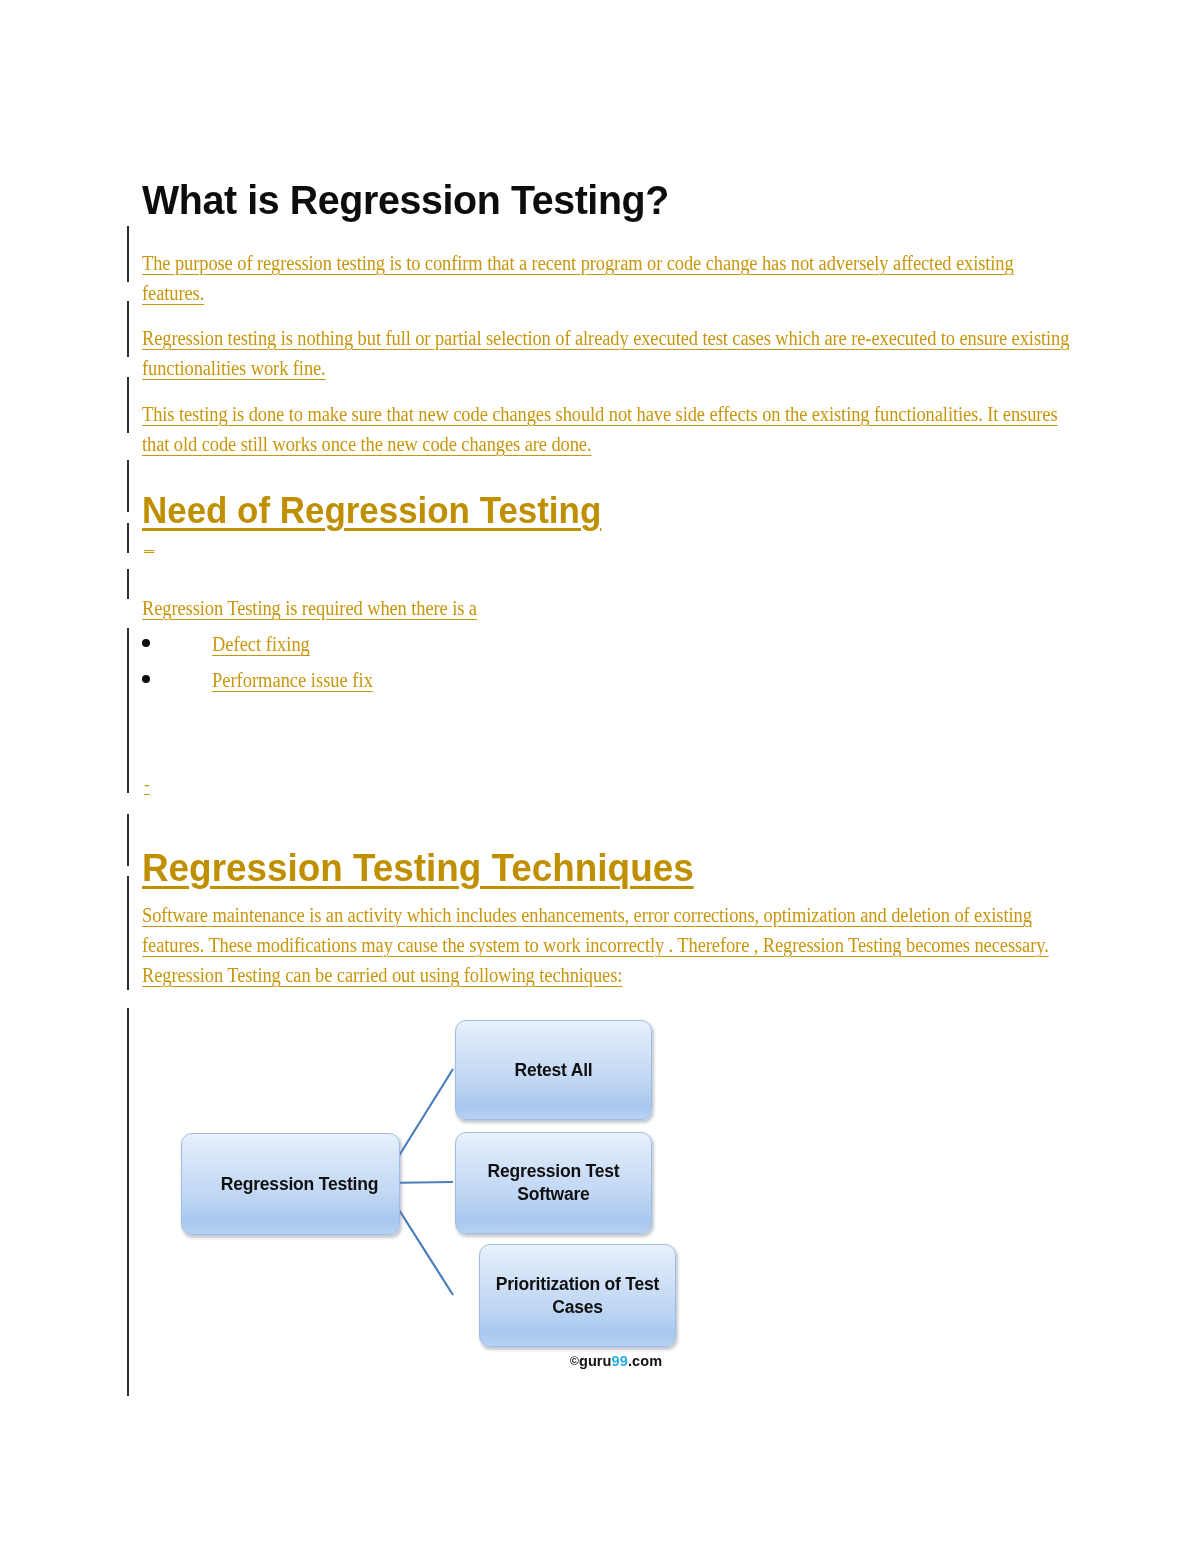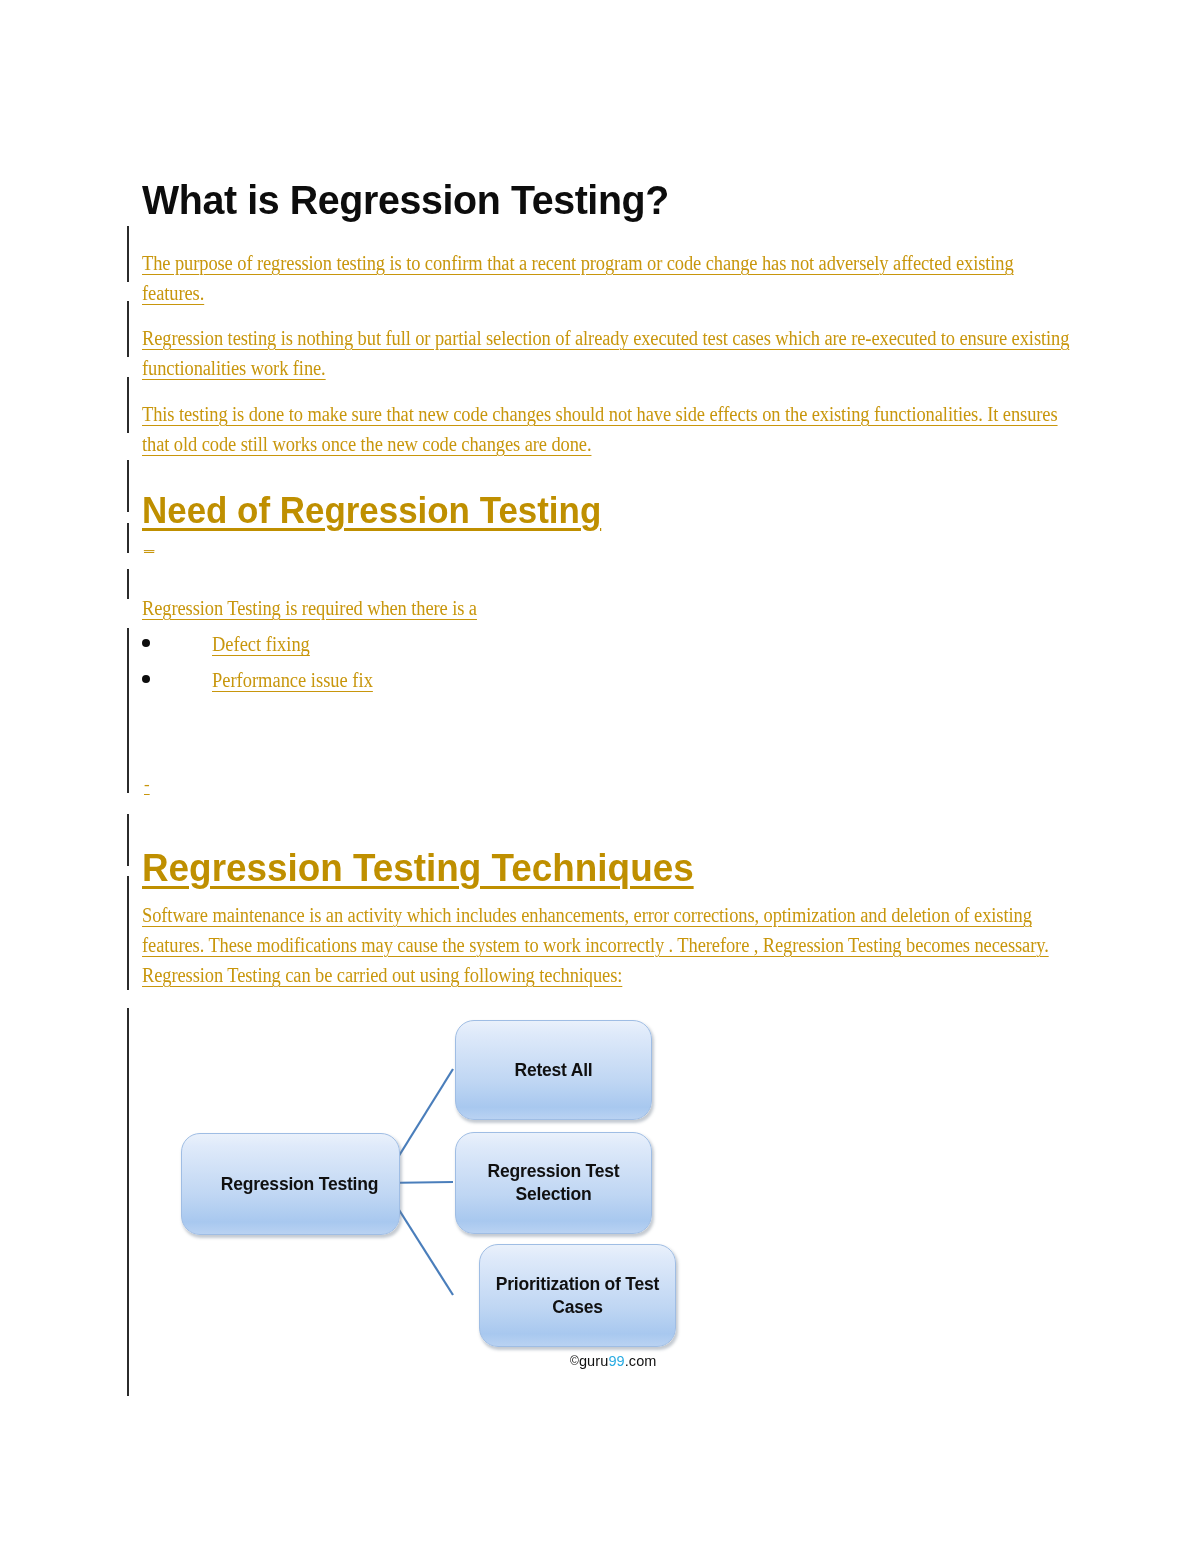--- a/index.html
+++ b/index.html
@@ -148,21 +148,21 @@
     position: absolute;
     left: 160px;
     top: 1005px;
     width: 560px;
     height: 390px;
   }
   .diagram svg { display: block; }
 
   .node-box {
     position: absolute;
-    border-radius: 19px;
+    border-radius: 11px;
     border: 1px solid #9fbde4;
     background: linear-gradient(to bottom, #eaf1fb 0%, #dfeafa 12%, #bfd6f3 62%, #a8c8ef 88%, #b9d2f2 100%);
     box-shadow: 1.5px 2.5px 3px rgba(100,115,135,0.38);
     display: flex;
     align-items: center;
     justify-content: center;
     text-align: center;
     font-family: "Liberation Sans", sans-serif;
     font-weight: bold;
     font-size: 17.5px;
@@ -173,21 +173,21 @@
   #node-root       { left: 21px;  top: 128px; width: 199px; height: 100px; padding-left: 18px; }
   #node-retest     { left: 295px; top: 15px;  width: 195px; height: 98px;  }
   #node-selection  { left: 295px; top: 127px; width: 195px; height: 100px; }
   #node-priority   { left: 295px; top: 239px; width: 195px; height: 101px; margin-left: 24px; }
 
   .guru-logo {
     position: absolute;
     left: 410px;
     top: 348px;
     font-family: "Liberation Sans", sans-serif;
-    font-weight: normal;
+    font-weight: bold;
     font-size: 14.5px;
     letter-spacing: 0.1px;
     color: #111111;
     white-space: nowrap;
   }
   .guru-logo .blue { color: #29ABE2; }
   .guru-logo .copy { font-size: 12px; vertical-align: 1px; }
 </style>
 </head>
 <body>
@@ -241,21 +241,21 @@
     <svg width="560" height="390" style="position:absolute; left:0; top:0;">
       <line x1="222" y1="178" x2="293" y2="64" stroke="#4A7EBB" stroke-width="2.2"></line>
       <line x1="222" y1="178" x2="293" y2="177" stroke="#4A7EBB" stroke-width="2.2"></line>
       <line x1="222" y1="178" x2="293" y2="290" stroke="#4A7EBB" stroke-width="2.2"></line>
     </svg>
 
     <div id="node-root" class="node-box">Regression Testing</div>
 
     <div id="node-retest" class="node-box">Retest All</div>
 
-    <div id="node-selection" class="node-box">Regression Test Selection</div>
+    <div id="node-selection" class="node-box">Regression Test Software</div>
 
     <div id="node-priority" class="node-box">Prioritization of Test Cases</div>
 
     <div class="guru-logo">
       <span class="copy">©</span><span>guru</span><span class="blue">99</span><span>.com</span>
     </div>
 
   </div>
 
 </div>

